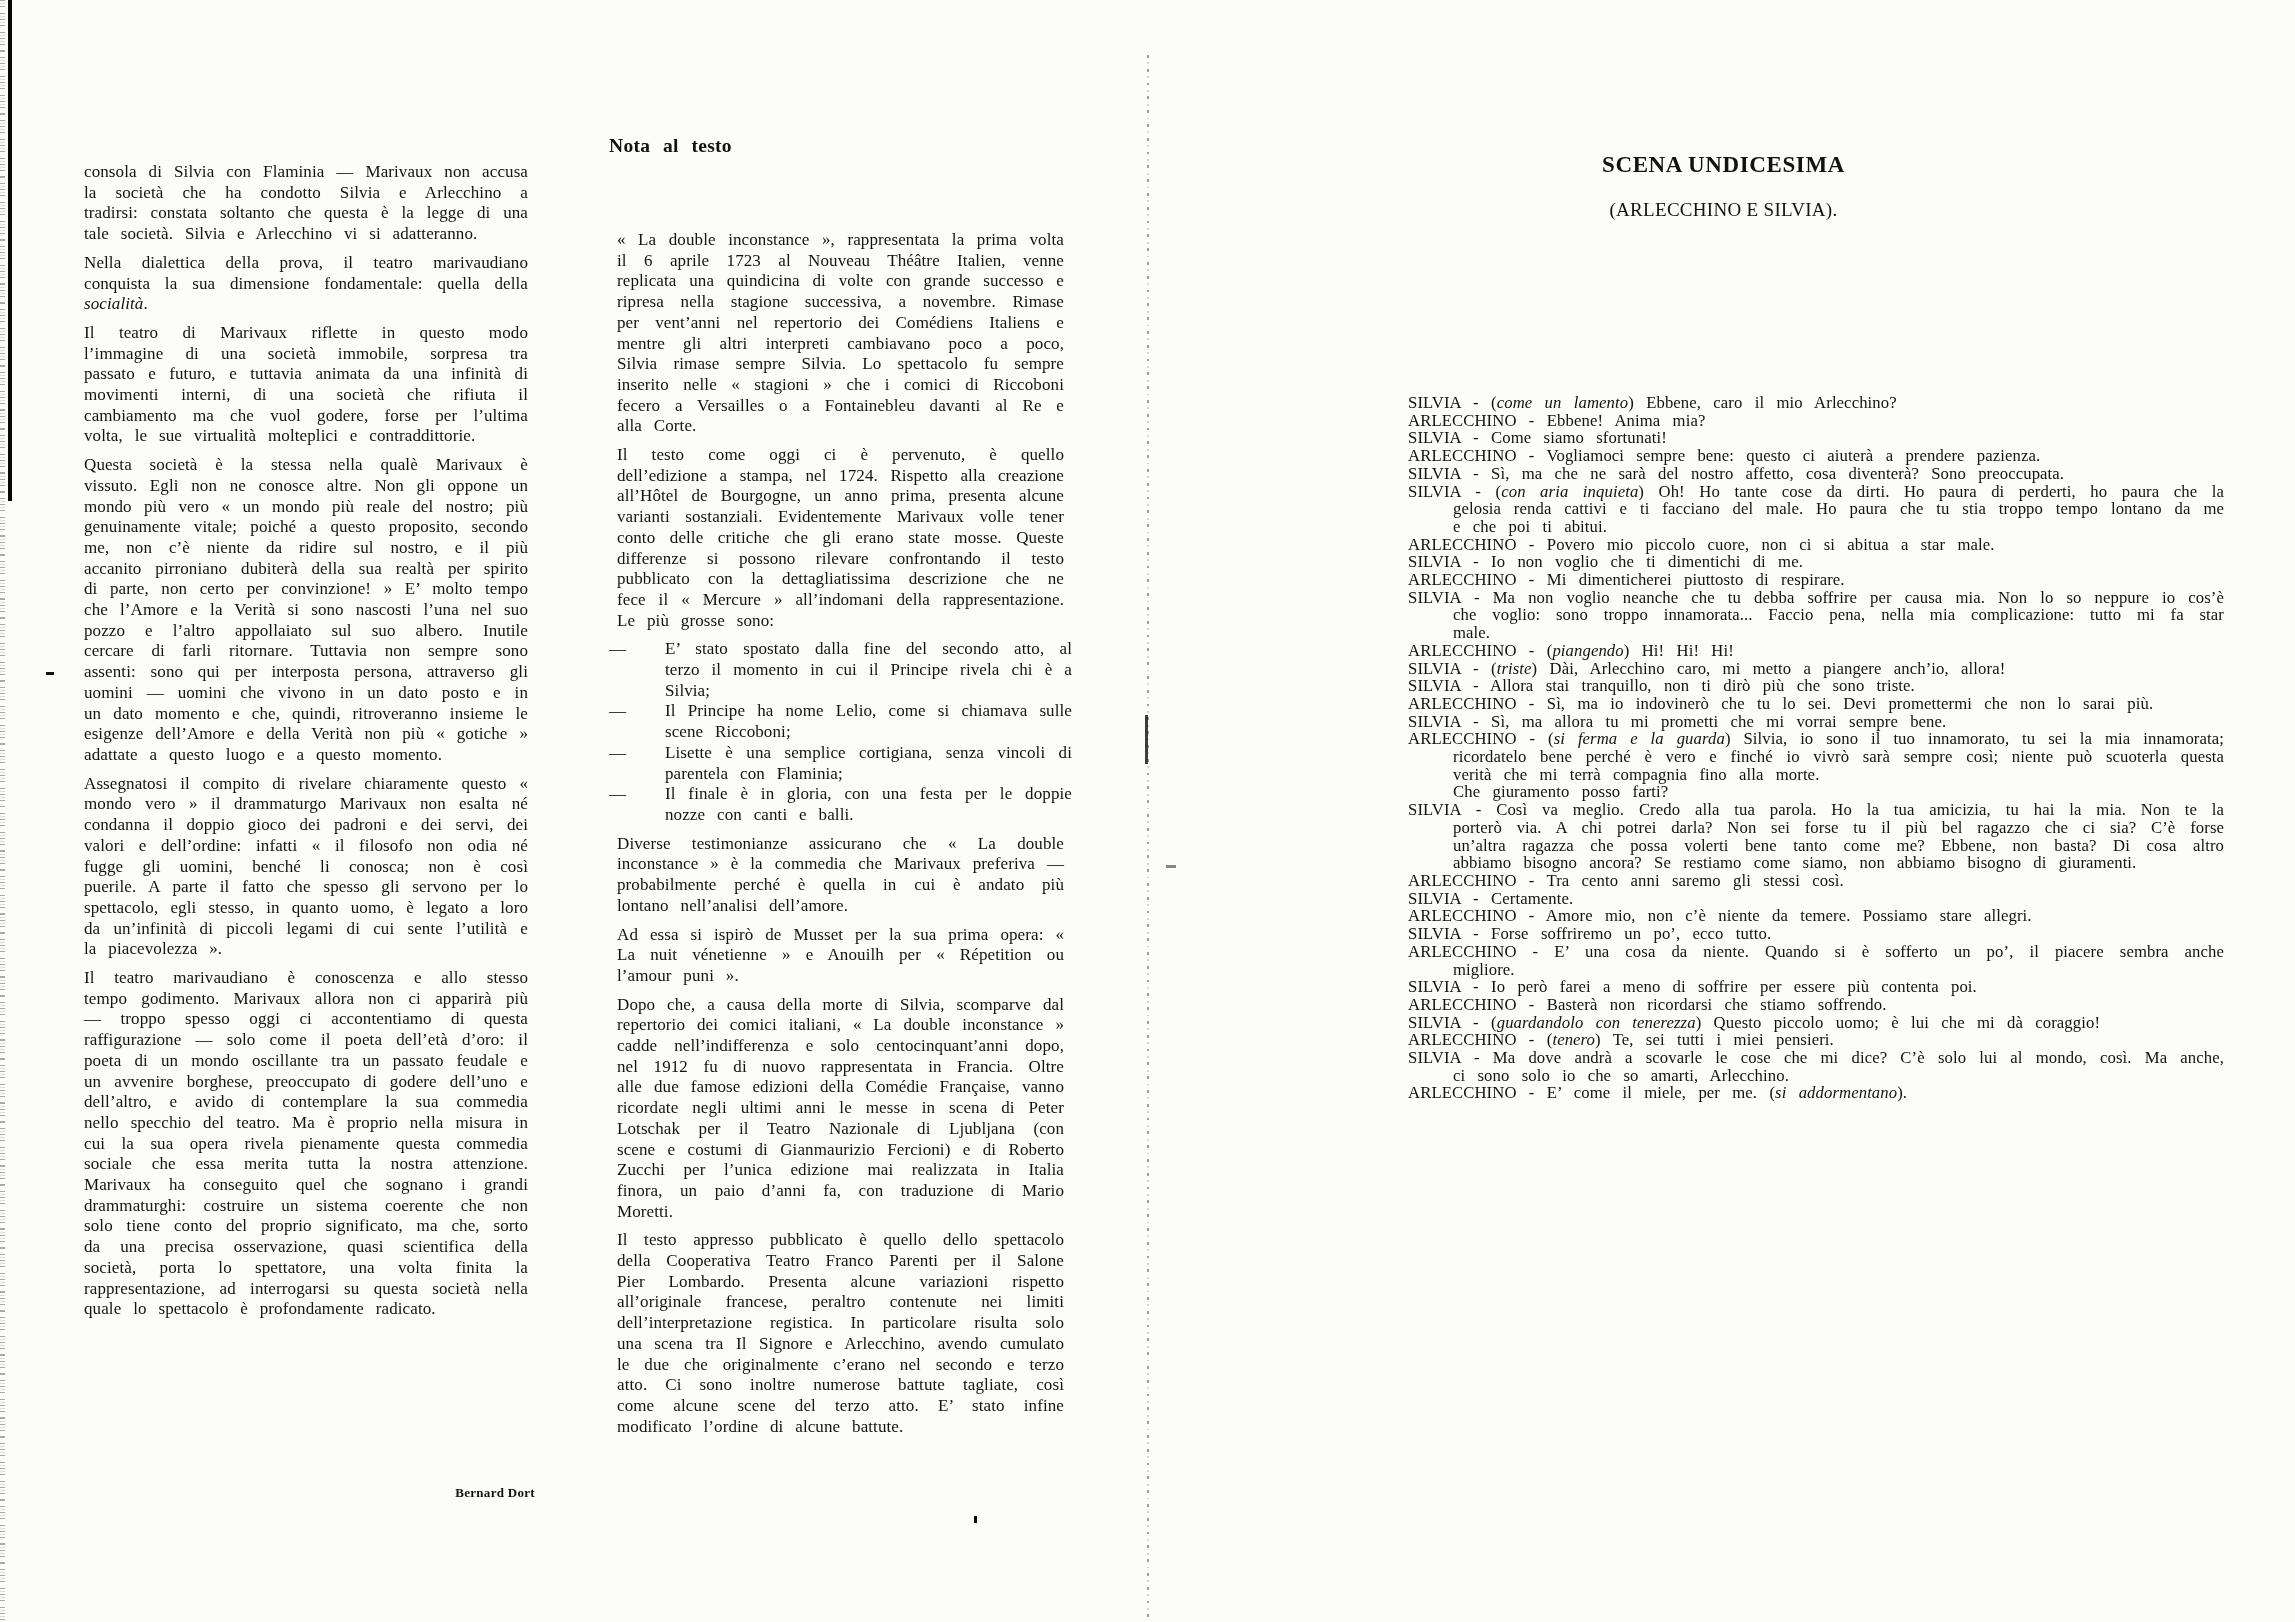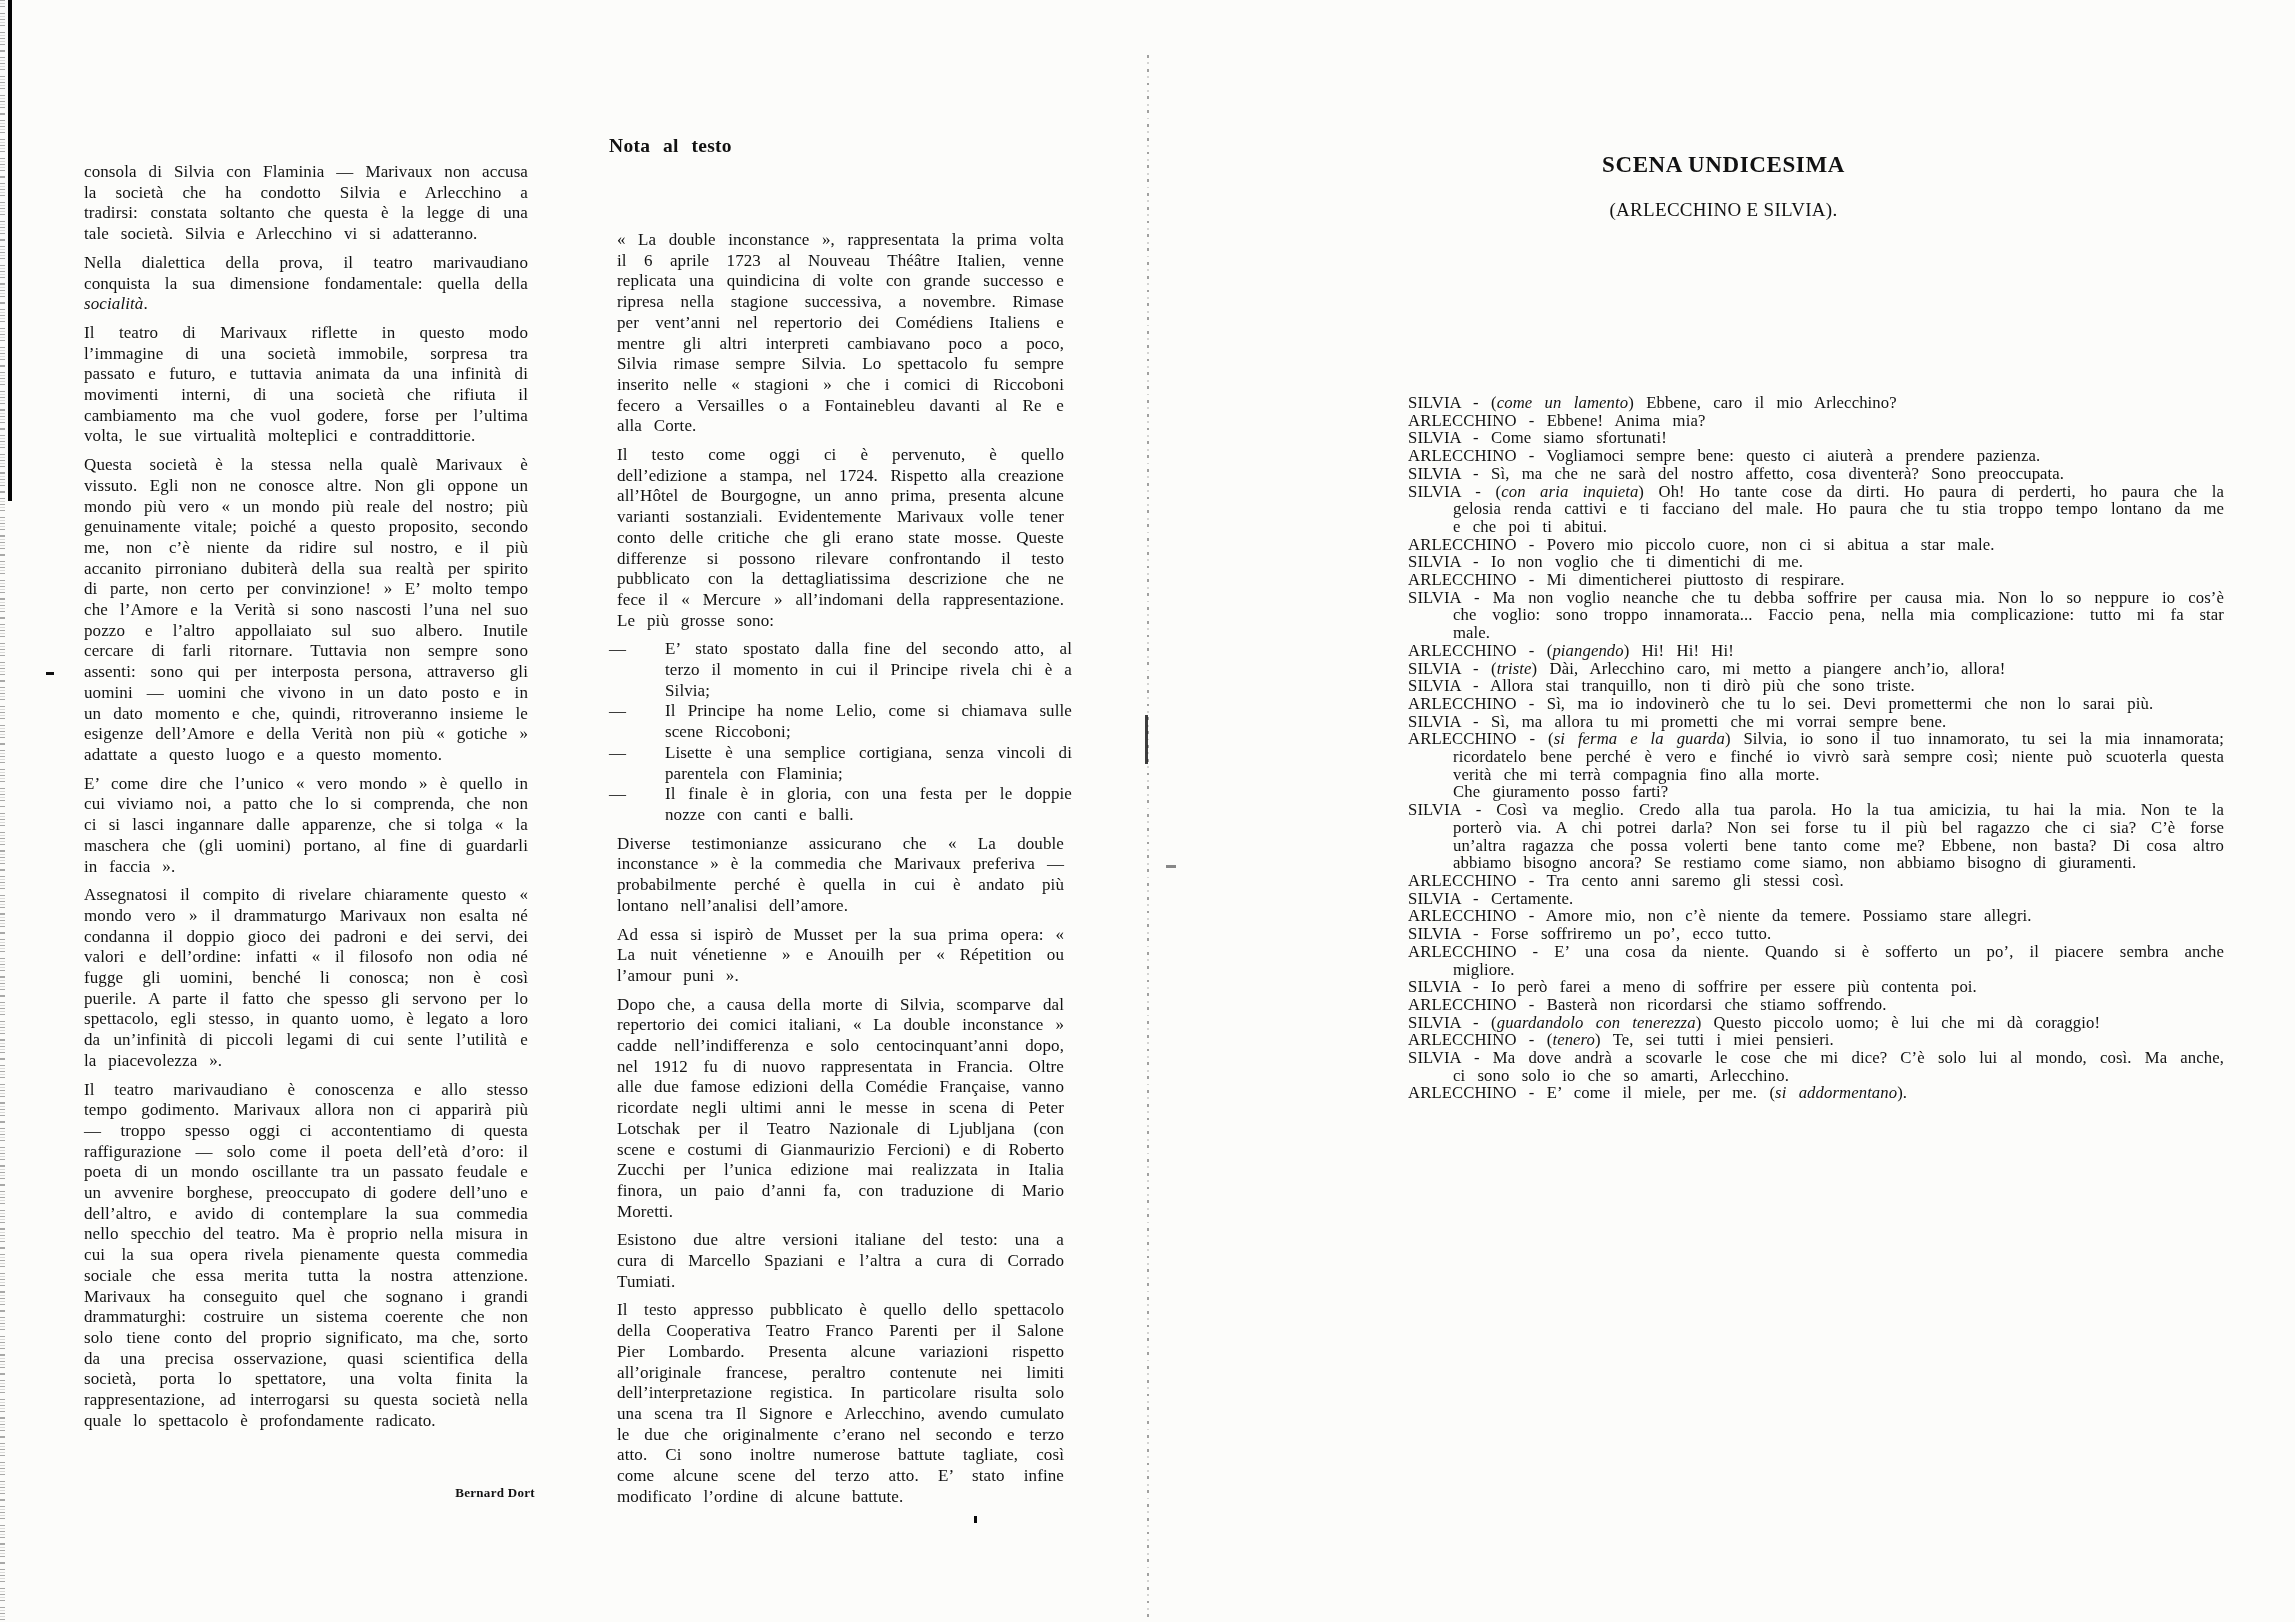--- a/index.html
+++ b/index.html
@@ -59,39 +59,37 @@
 <div class="fold-line"></div>
 <div class="fold-dark"></div>
 <div class="fold-tick"></div>
 <div class="foot-dot"></div>
 
 <div class="col" id="essay-col">
     <div class="para">consola di Silvia con Flaminia — Marivaux non accusa la società che ha condotto Silvia e Arlecchino a tradirsi: constata soltanto che questa è la legge di una tale società. Silvia e Arlecchino vi si adatteranno.</div>
     <div class="para">Nella dialettica della prova, il teatro marivaudiano conquista la sua dimensione fondamentale: quella della <i>socialità</i>.</div>
     <div class="para">Il teatro di Marivaux riflette in questo modo l’immagine di una società immobile, sorpresa tra passato e futuro, e tuttavia animata da una infinità di movimenti interni, di una società che rifiuta il cambiamento ma che vuol godere, forse per l’ultima volta, le sue virtualità molteplici e contraddittorie.</div>
     <div class="para">Questa società è la stessa nella qualè Marivaux è vissuto. Egli non ne conosce altre. Non gli oppone un mondo più vero « un mondo più reale del nostro; più genuinamente vitale; poiché a questo proposito, secondo me, non c’è niente da ridire sul nostro, e il più accanito pirroniano dubiterà della sua realtà per spirito di parte, non certo per convinzione! » E’ molto tempo che l’Amore e la Verità si sono nascosti l’una nel suo pozzo e l’altro appollaiato sul suo albero. Inutile cercare di farli ritornare. Tuttavia non sempre sono assenti: sono qui per interposta persona, attraverso gli uomini — uomini che vivono in un dato posto e in un dato momento e che, quindi, ritroveranno insieme le esigenze dell’Amore e della Verità non più « gotiche » adattate a questo luogo e a questo momento.</div>
-    <div class="para">E’ come dire che l’unico « vero mondo » è quello in cui viviamo noi, a patto che lo si comprenda, che non ci si lasci ingannare dalle apparenze, che si tolga « la maschera che (gli uomini) portano, al fine di guardarli in faccia ».</div>
     <div class="para">Assegnatosi il compito di rivelare chiaramente questo « mondo vero » il drammaturgo Marivaux non esalta né condanna il doppio gioco dei padroni e dei servi, dei valori e dell’ordine: infatti « il filosofo non odia né fugge gli uomini, benché li conosca; non è così puerile. A parte il fatto che spesso gli servono per lo spettacolo, egli stesso, in quanto uomo, è legato a loro da un’infinità di piccoli legami di cui sente l’utilità e la piacevolezza ».</div>
     <div class="para">Il teatro marivaudiano è conoscenza e allo stesso tempo godimento. Marivaux allora non ci apparirà più — troppo spesso oggi ci accontentiamo di questa raffigurazione — solo come il poeta dell’età d’oro: il poeta di un mondo oscillante tra un passato feudale e un avvenire borghese, preoccupato di godere dell’uno e dell’altro, e avido di contemplare la sua commedia nello specchio del teatro. Ma è proprio nella misura in cui la sua opera rivela pienamente questa commedia sociale che essa merita tutta la nostra attenzione. Marivaux ha conseguito quel che sognano i grandi drammaturghi: costruire un sistema coerente che non solo tiene conto del proprio significato, ma che, sorto da una precisa osservazione, quasi scientifica della società, porta lo spettatore, una volta finita la rappresentazione, ad interrogarsi su questa società nella quale lo spettacolo è profondamente radicato.</div>
   </div>
 <div class="signature">Bernard Dort</div>
 
 <div class="col" id="nota-col">
   <div class="nota-title">Nota al testo</div>
   <div id="nota-body">
       <div class="para">« La double inconstance », rappresentata la prima volta il 6 aprile 1723 al Nouveau Théâtre Italien, venne replicata una quindicina di volte con grande successo e ripresa nella stagione successiva, a novembre. Rimase per vent’anni nel repertorio dei Comédiens Italiens e mentre gli altri interpreti cambiavano poco a poco, Silvia rimase sempre Silvia. Lo spettacolo fu sempre inserito nelle « stagioni » che i comici di Riccoboni fecero a Versailles o a Fontainebleu davanti al Re e alla Corte.</div>
       <div class="para">Il testo come oggi ci è pervenuto, è quello dell’edizione a stampa, nel 1724. Rispetto alla creazione all’Hôtel de Bourgogne, un anno prima, presenta alcune varianti sostanziali. Evidentemente Marivaux volle tener conto delle critiche che gli erano state mosse. Queste differenze si possono rilevare confrontando il testo pubblicato con la dettagliatissima descrizione che ne fece il « Mercure » all’indomani della rappresentazione. Le più grosse sono:</div>
       <div class="li"><span class="marker">—</span>E’ stato spostato dalla fine del secondo atto, al terzo il momento in cui il Principe rivela chi è a Silvia;</div>
       <div class="li"><span class="marker">—</span>Il Principe ha nome Lelio, come si chiamava sulle scene Riccoboni;</div>
       <div class="li"><span class="marker">—</span>Lisette è una semplice cortigiana, senza vincoli di parentela con Flaminia;</div>
       <div class="li"><span class="marker">—</span>Il finale è in gloria, con una festa per le doppie nozze con canti e balli.</div>
       <div class="para">Diverse testimonianze assicurano che « La double inconstance » è la commedia che Marivaux preferiva — probabilmente perché è quella in cui è andato più lontano nell’analisi dell’amore.</div>
       <div class="para">Ad essa si ispirò de Musset per la sua prima opera: « La nuit vénetienne » e Anouilh per « Répetition ou l’amour puni ».</div>
       <div class="para">Dopo che, a causa della morte di Silvia, scomparve dal repertorio dei comici italiani, « La double inconstance » cadde nell’indifferenza e solo centocinquant’anni dopo, nel 1912 fu di nuovo rappresentata in Francia. Oltre alle due famose edizioni della Comédie Française, vanno ricordate negli ultimi anni le messe in scena di Peter Lotschak per il Teatro Nazionale di Ljubljana (con scene e costumi di Gianmaurizio Fercioni) e di Roberto Zucchi per l’unica edizione mai realizzata in Italia finora, un paio d’anni fa, con traduzione di Mario Moretti.</div>
-      <div class="para">Esistono due altre versioni italiane del testo: una a cura di Marcello Spaziani e l’altra a cura di Corrado Tumiati.</div>
       <div class="para">Il testo appresso pubblicato è quello dello spettacolo della Cooperativa Teatro Franco Parenti per il Salone Pier Lombardo. Presenta alcune variazioni rispetto all’originale francese, peraltro contenute nei limiti dell’interpretazione registica. In particolare risulta solo una scena tra Il Signore e Arlecchino, avendo cumulato le due che originalmente c’erano nel secondo e terzo atto. Ci sono inoltre numerose battute tagliate, così come alcune scene del terzo atto. E’ stato infine modificato l’ordine di alcune battute.</div>
     </div>
 </div>
 
 <div class="scene-head" id="scene-title">SCENA UNDICESIMA</div>
 <div class="scene-head" id="scene-subtitle">(ARLECCHINO E SILVIA).</div>
 <div id="dialogue">
     <div class="speech"><span>SILVIA</span> - (<i>come un lamento</i>) Ebbene, caro il mio Arlecchino?</div>
     <div class="speech"><span>ARLECCHINO</span> - Ebbene! Anima mia?</div>
     <div class="speech"><span>SILVIA</span> - Come siamo sfortunati!</div>

